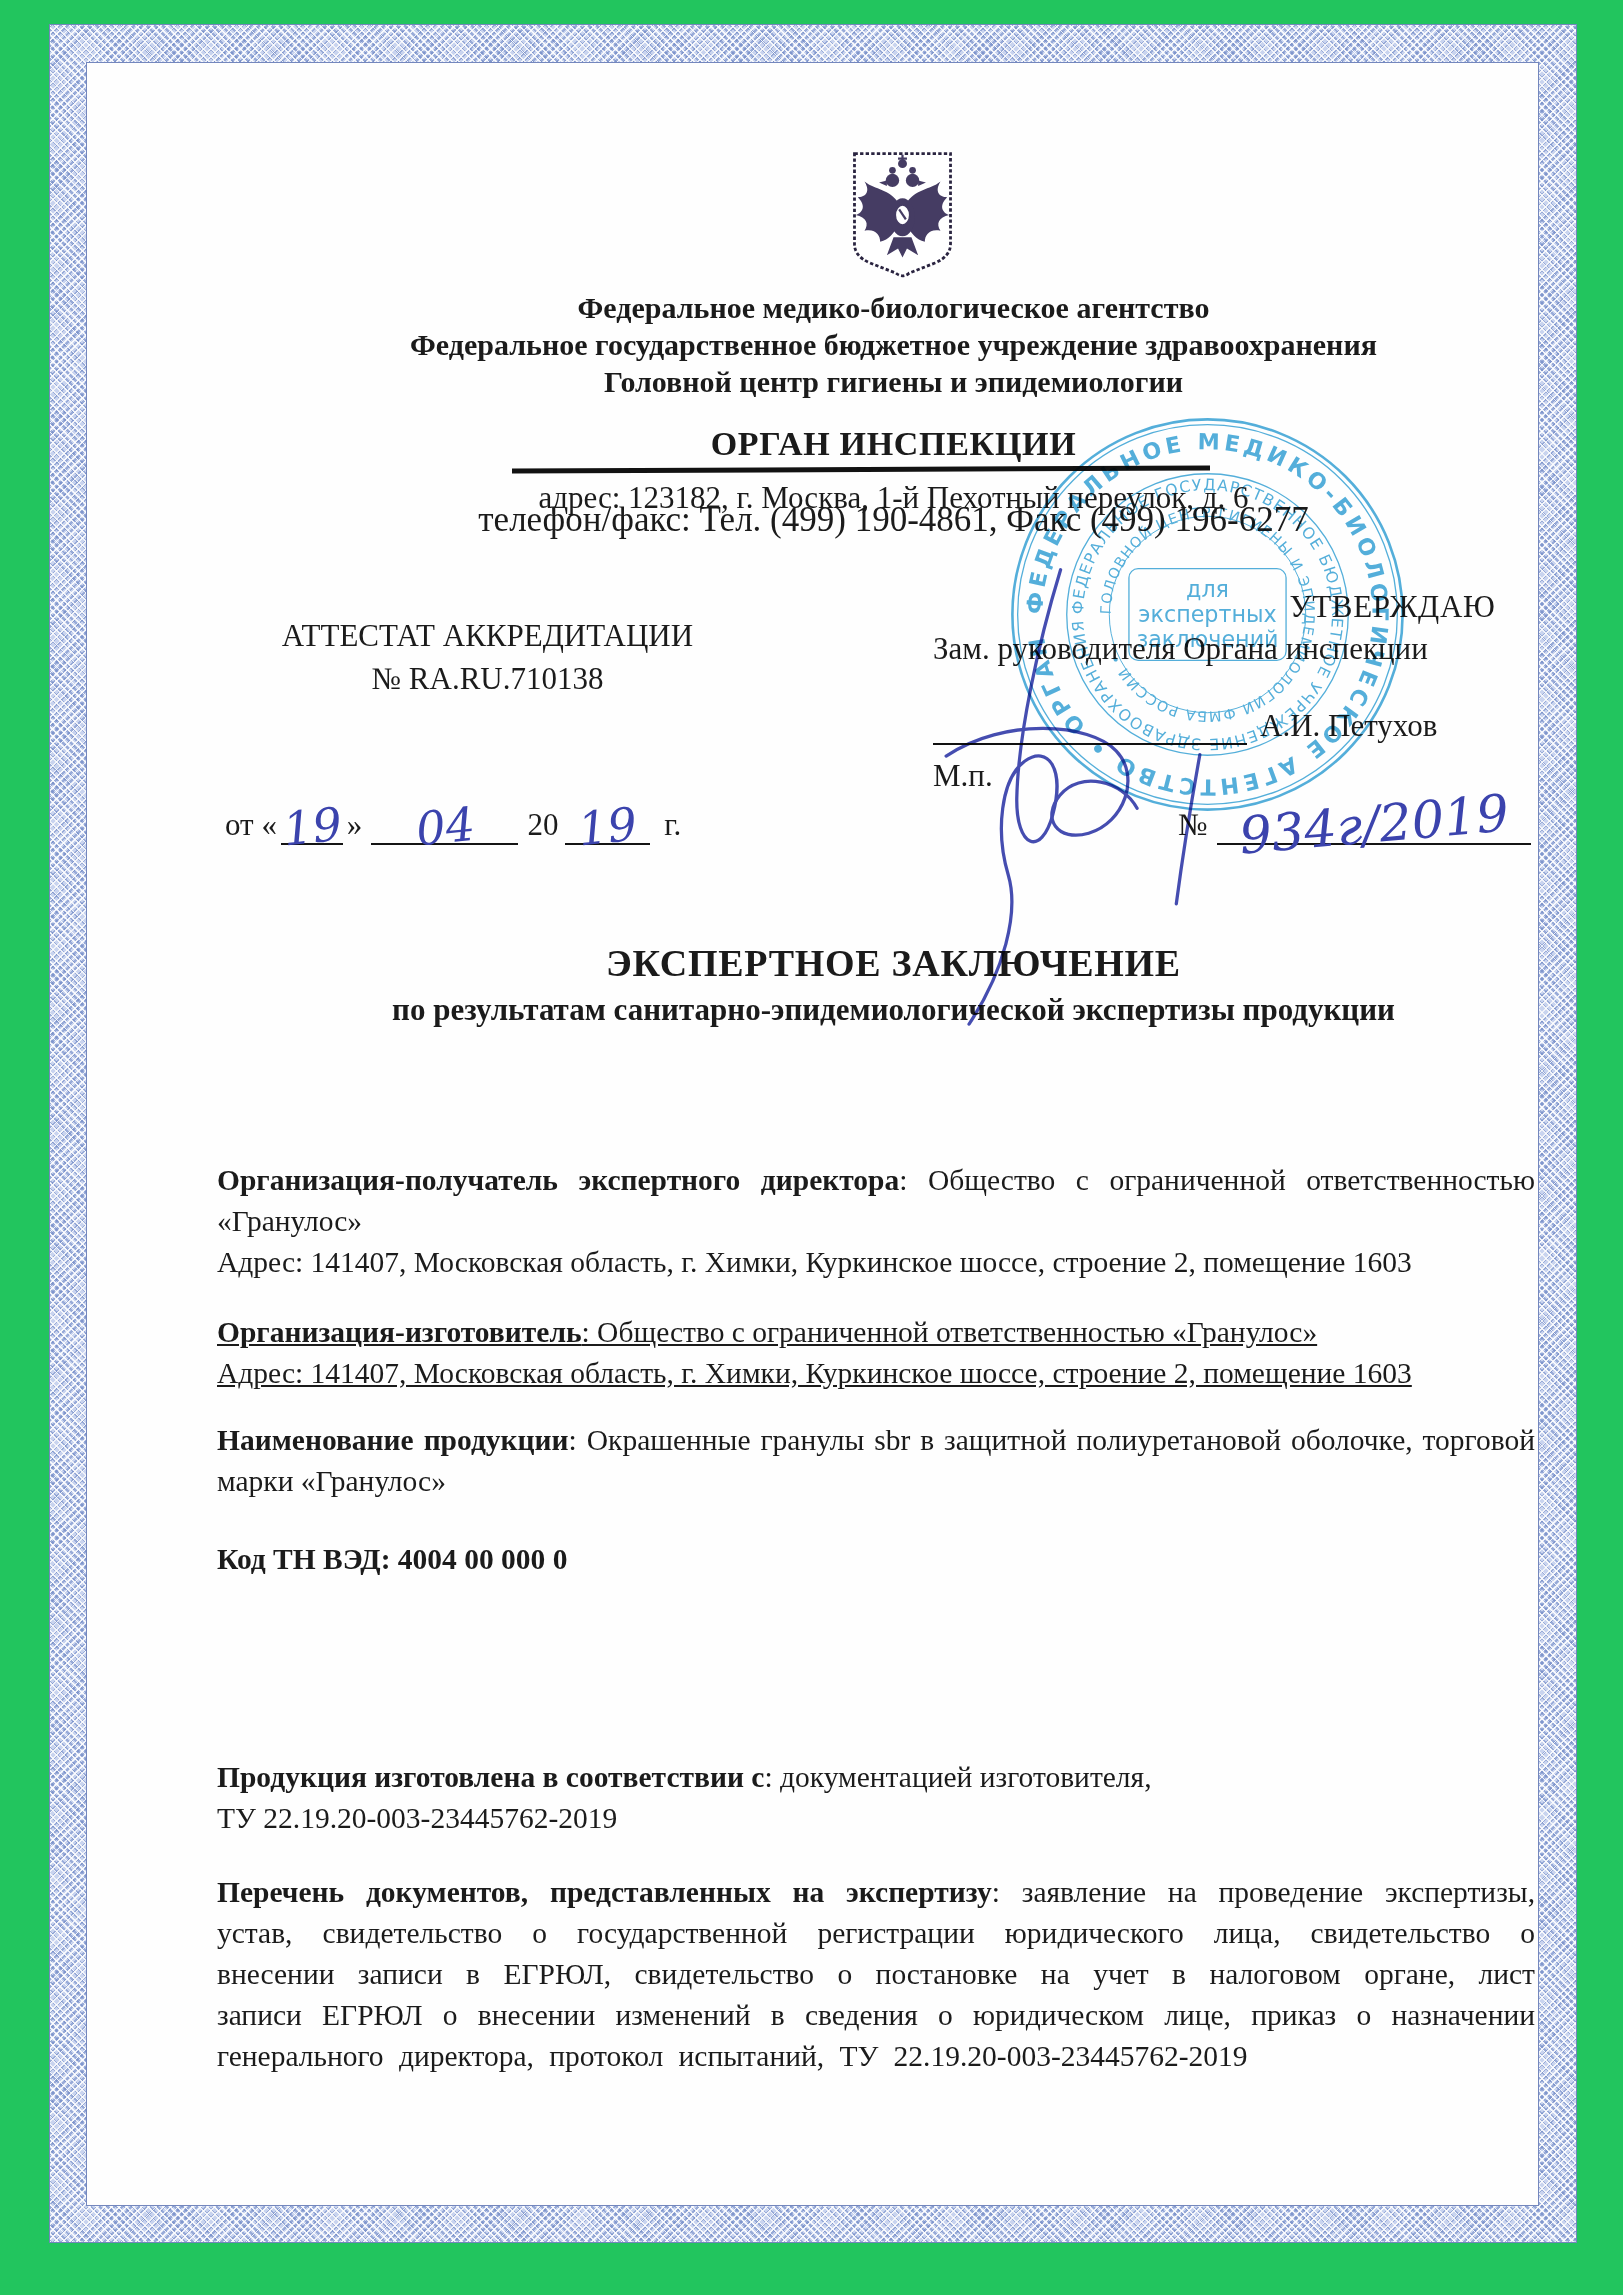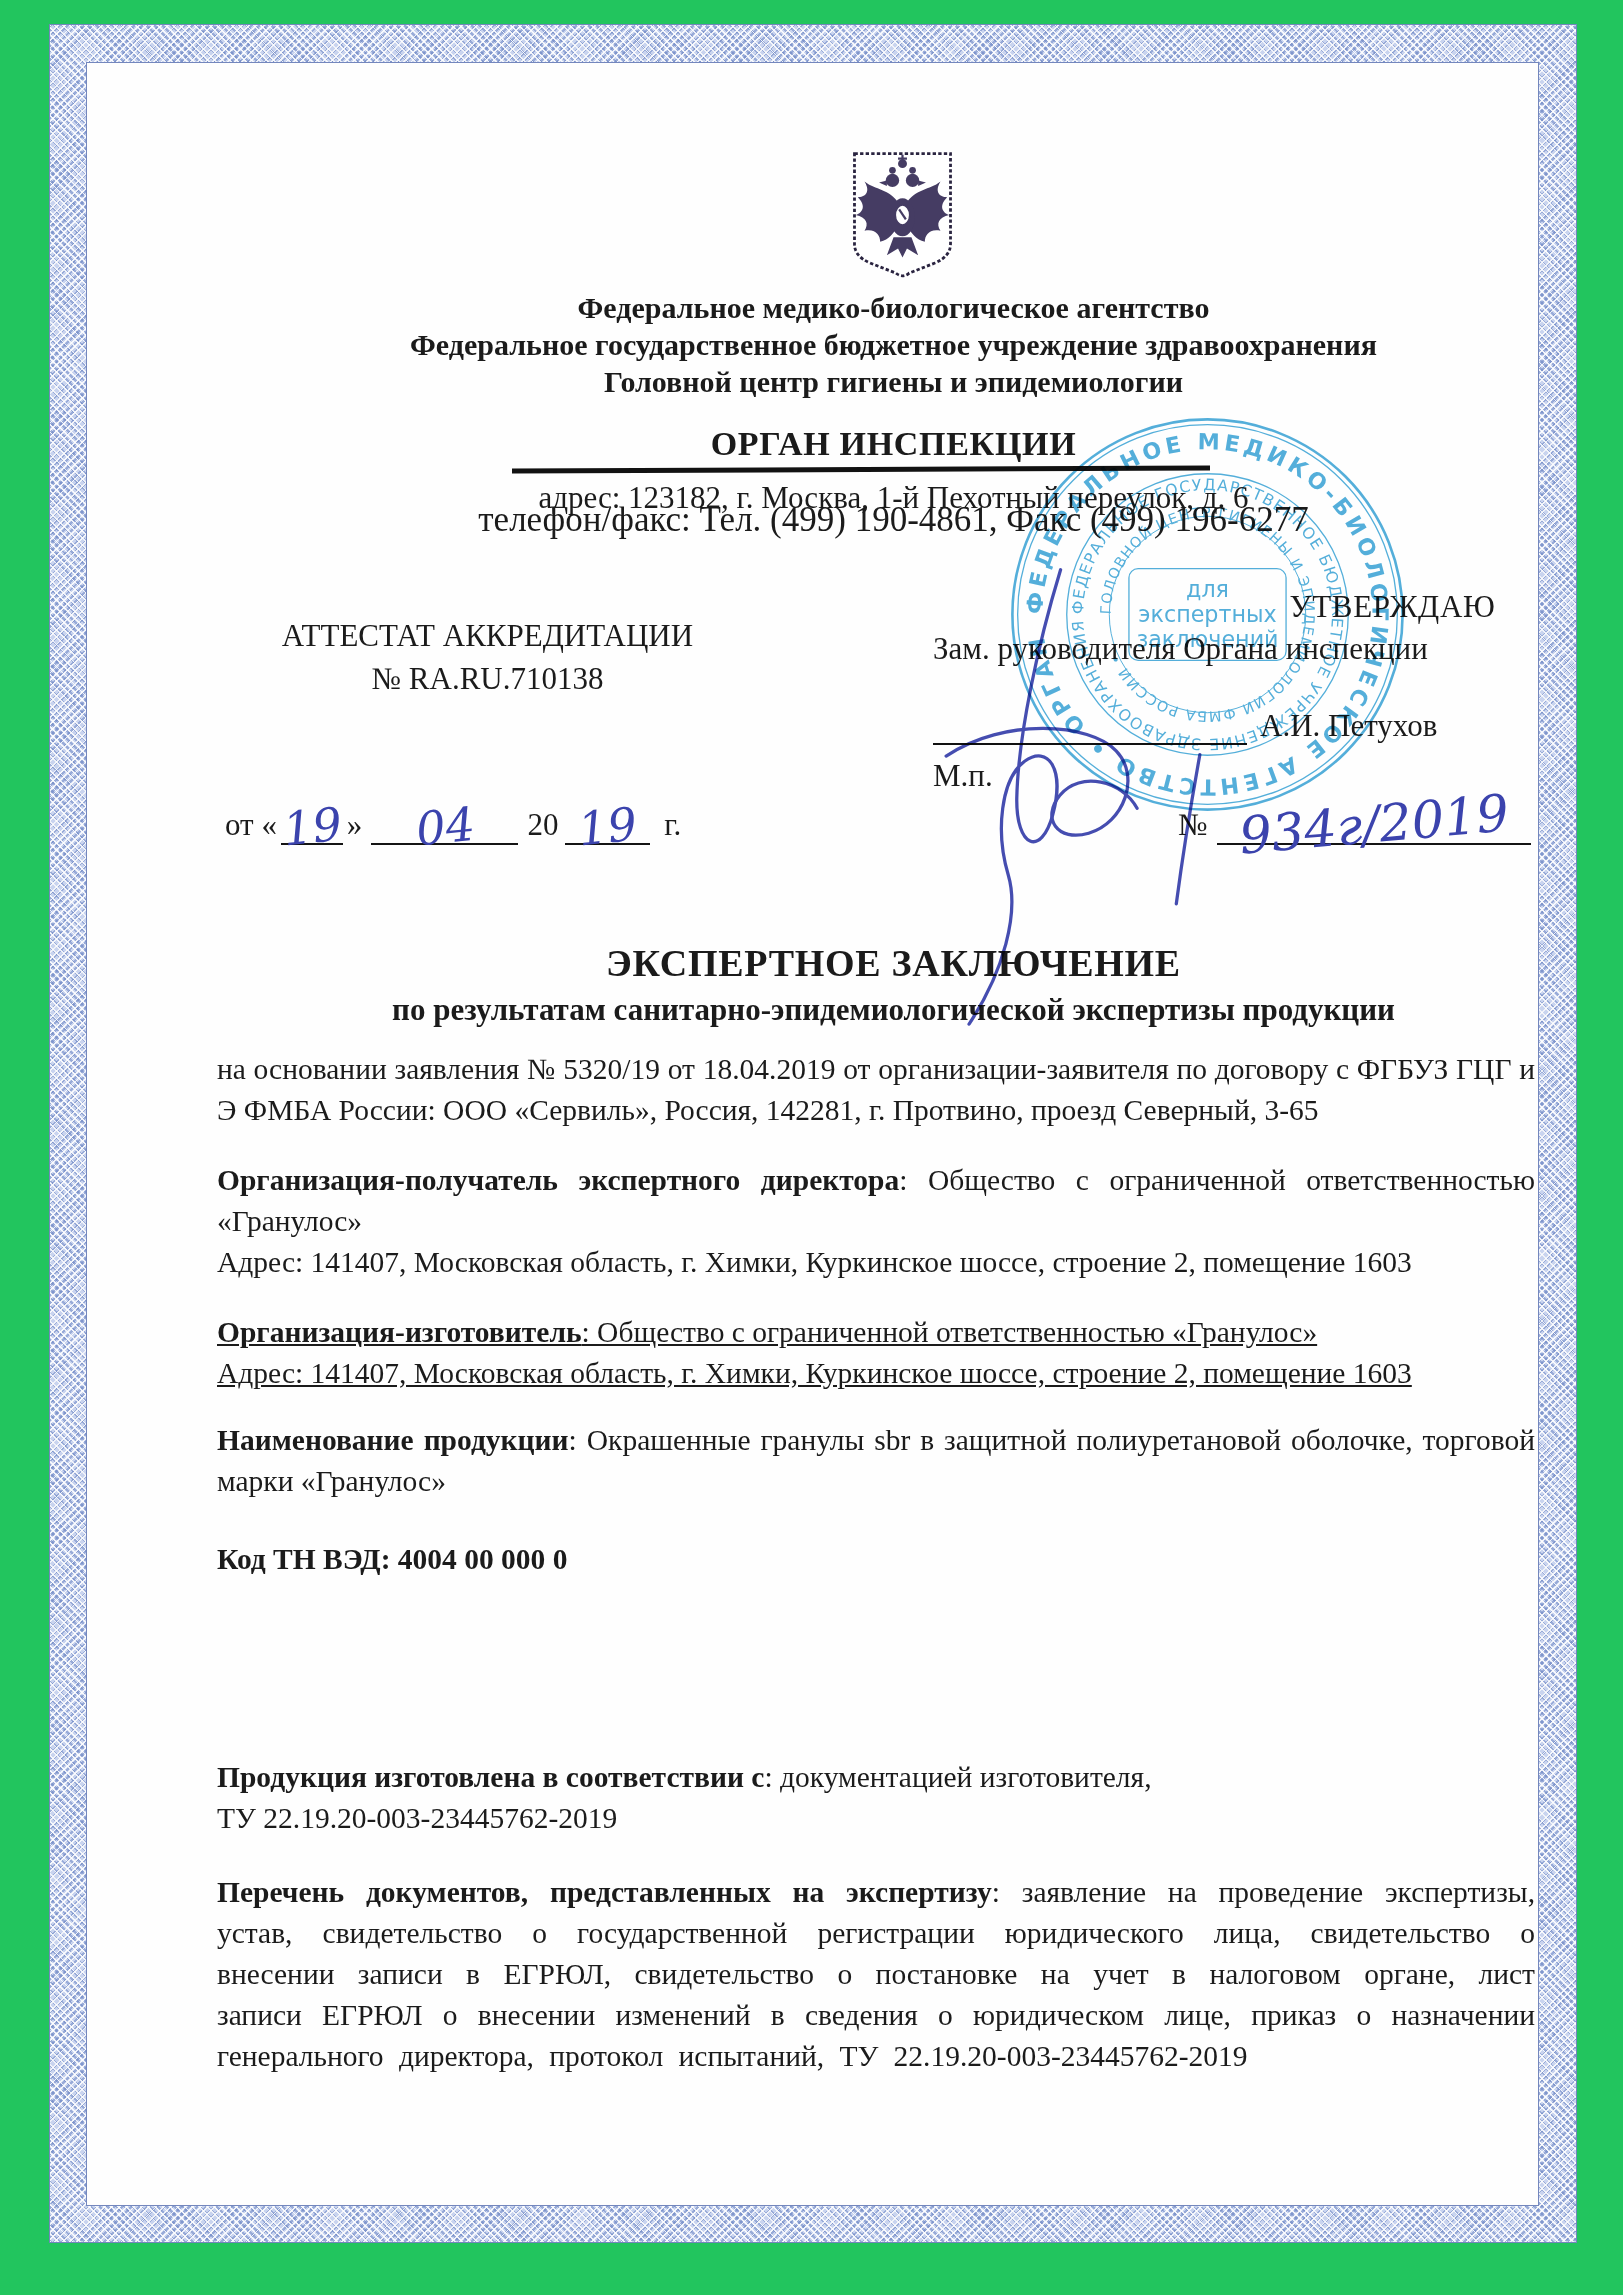--- a/index.html
+++ b/index.html
@@ -139,21 +139,20 @@
     <span>от «</span><span class="slot s1"><span class="ink">19</span></span><span>»</span><span class="slot s2"><span class="ink">04</span></span><span>20</span><span class="slot s3"><span class="ink">19</span></span><span> г.</span>
   </div>
 
   <div class="abs numline">
     <span>№</span><span class="slot s4"><span class="ink big">934г/2019</span></span>
   </div>
 
   <div class="abs ctr doc-title">ЭКСПЕРТНОЕ ЗАКЛЮЧЕНИЕ</div>
   <div class="abs ctr doc-subtitle">по результатам санитарно-эпидемиологической экспертизы продукции</div>
 
-  <p class="para jtf p-basis">на основании заявления № 5320/19 от 18.04.2019 от организации-заявителя по договору с ФГБУЗ ГЦГ и Э ФМБА России: ООО «Сервиль», Россия, 142281, г. Протвино, проезд Северный, 3-65</p>
 
   <p class="para jtf p-recipient">
     <span class="b">Организация-получатель экспертного директора</span><span>: Общество с ограниченной ответственностью «Гранулос»</span>
     <span class="blk">Адрес: 141407, Московская область, г. Химки, Куркинское шоссе, строение 2, помещение 1603</span>
   </p>
 
   <p class="para jtf p-manufacturer">
     <span class="b">Организация-изготовитель</span><span>: Общество с ограниченной ответственностью «Гранулос»</span>
     <span class="blk">Адрес: 141407, Московская область, г. Химки, Куркинское шоссе, строение 2, помещение 1603</span>
   </p>

